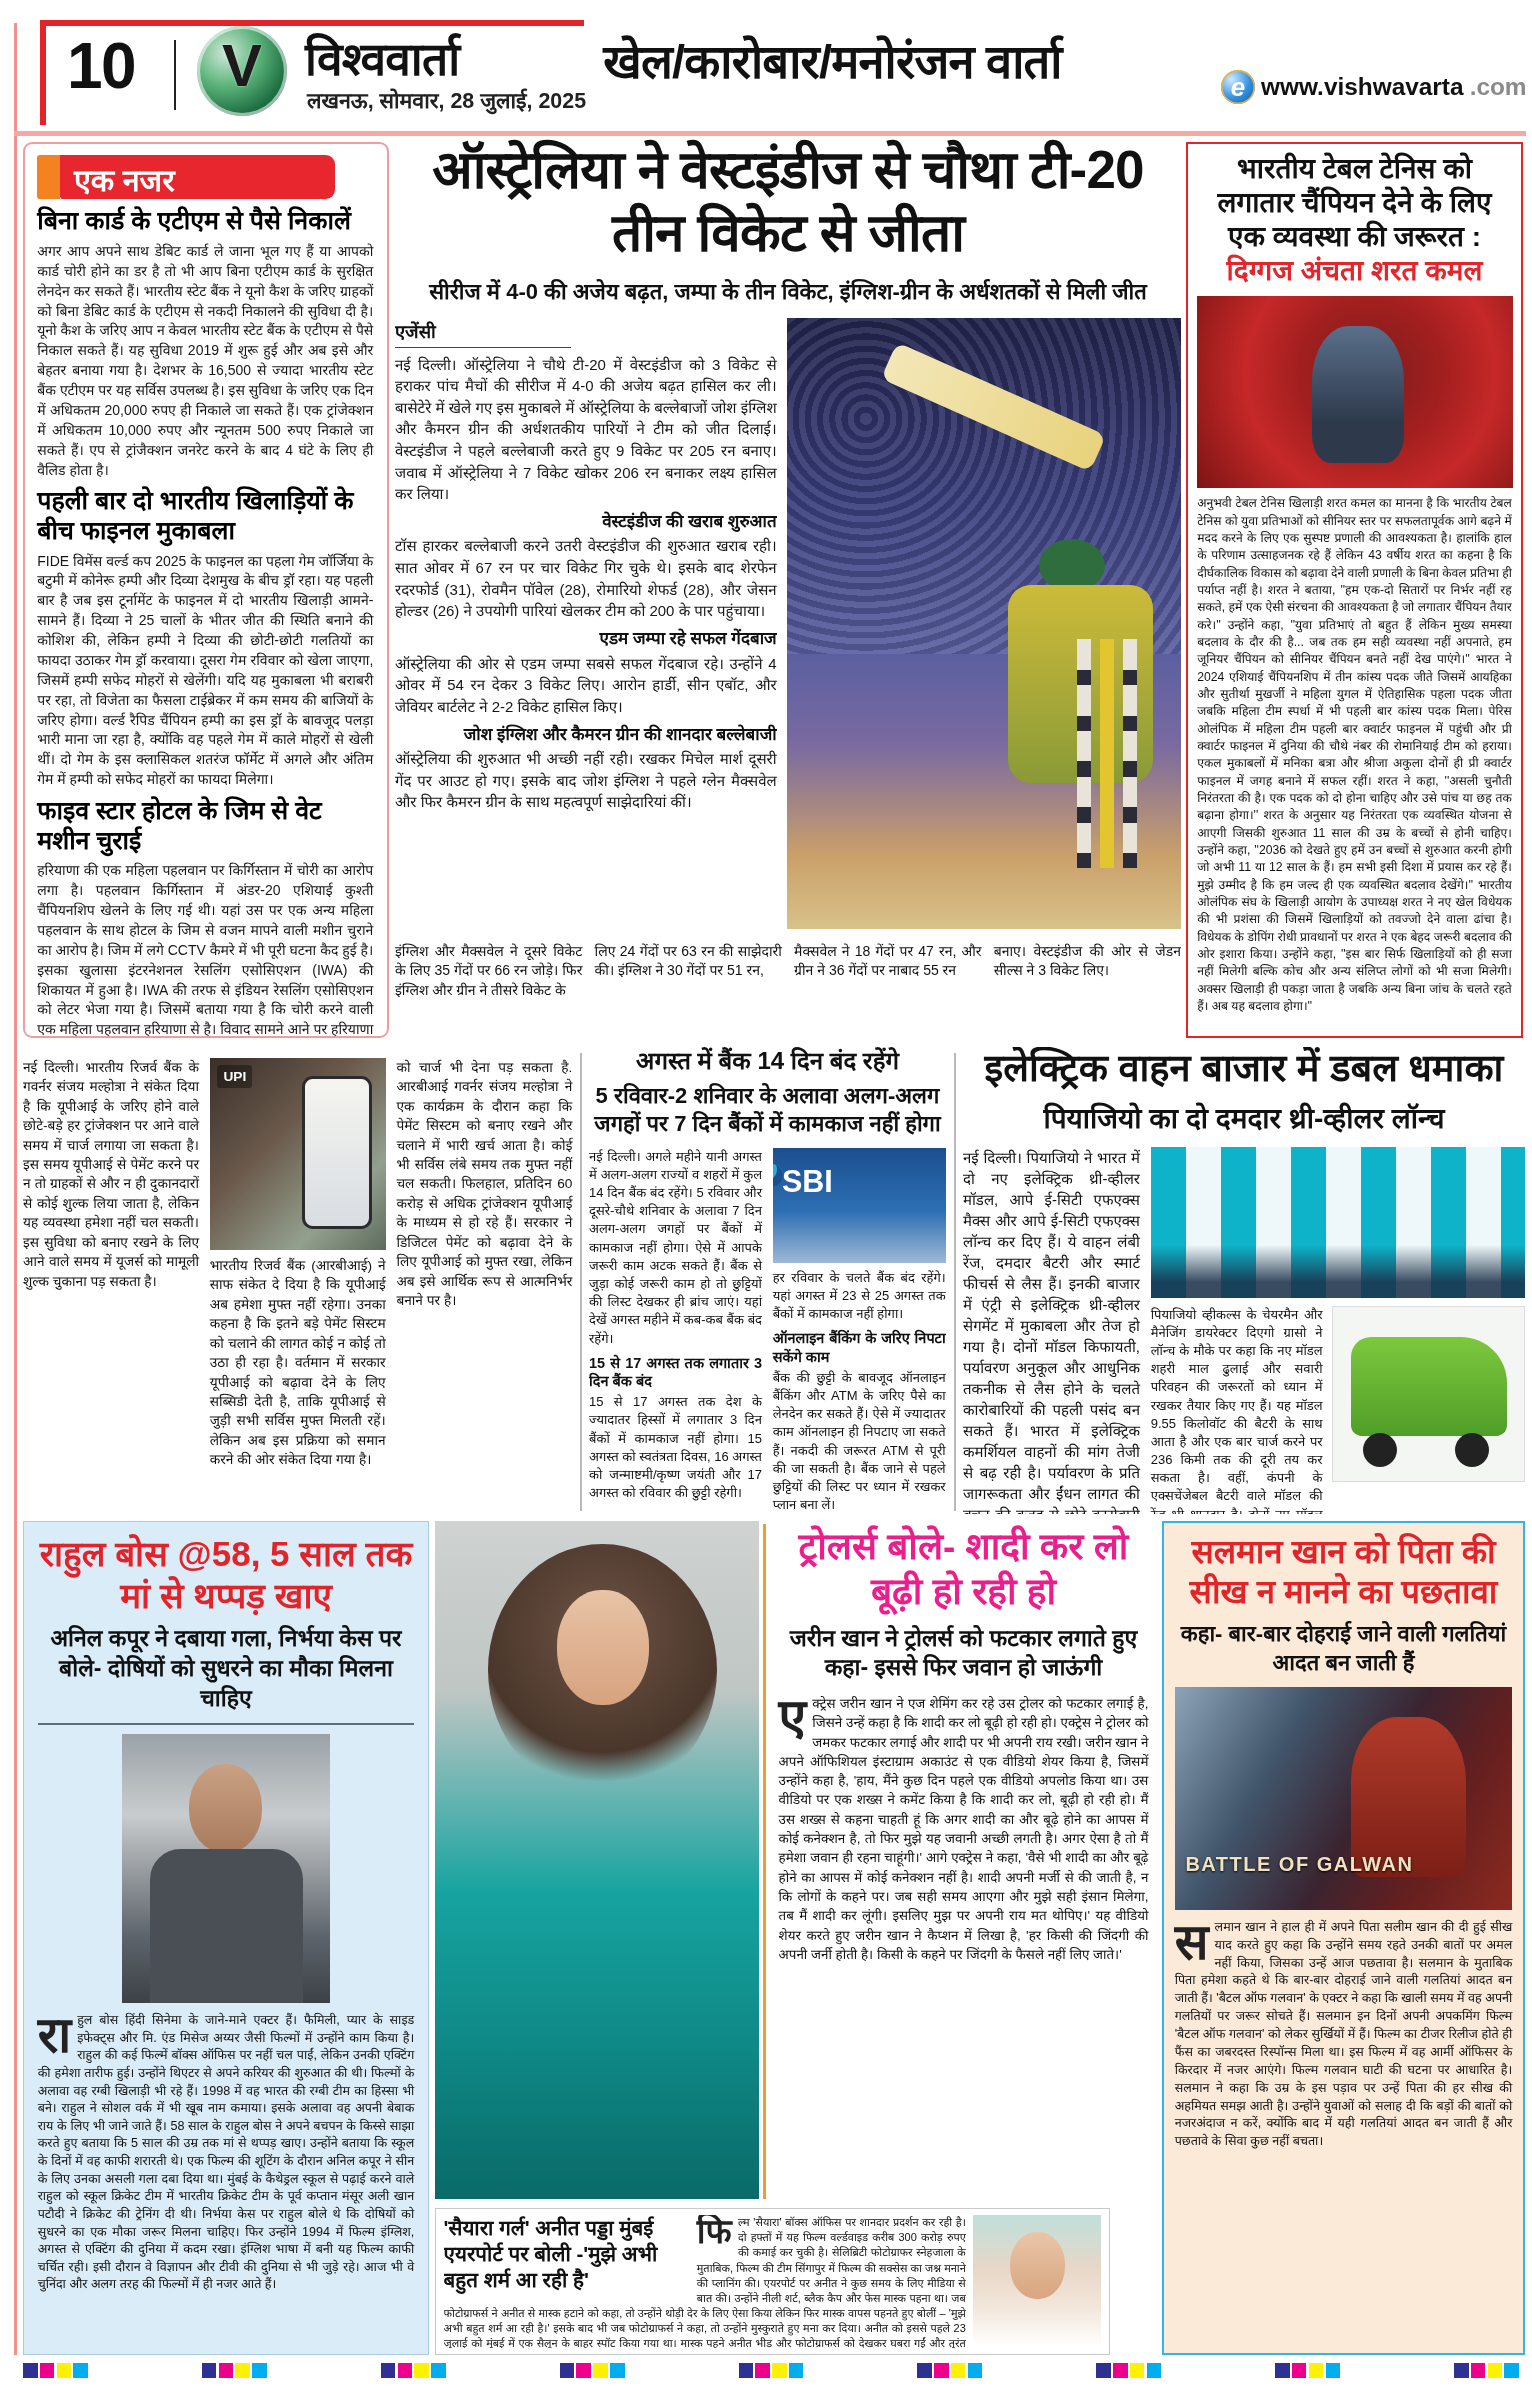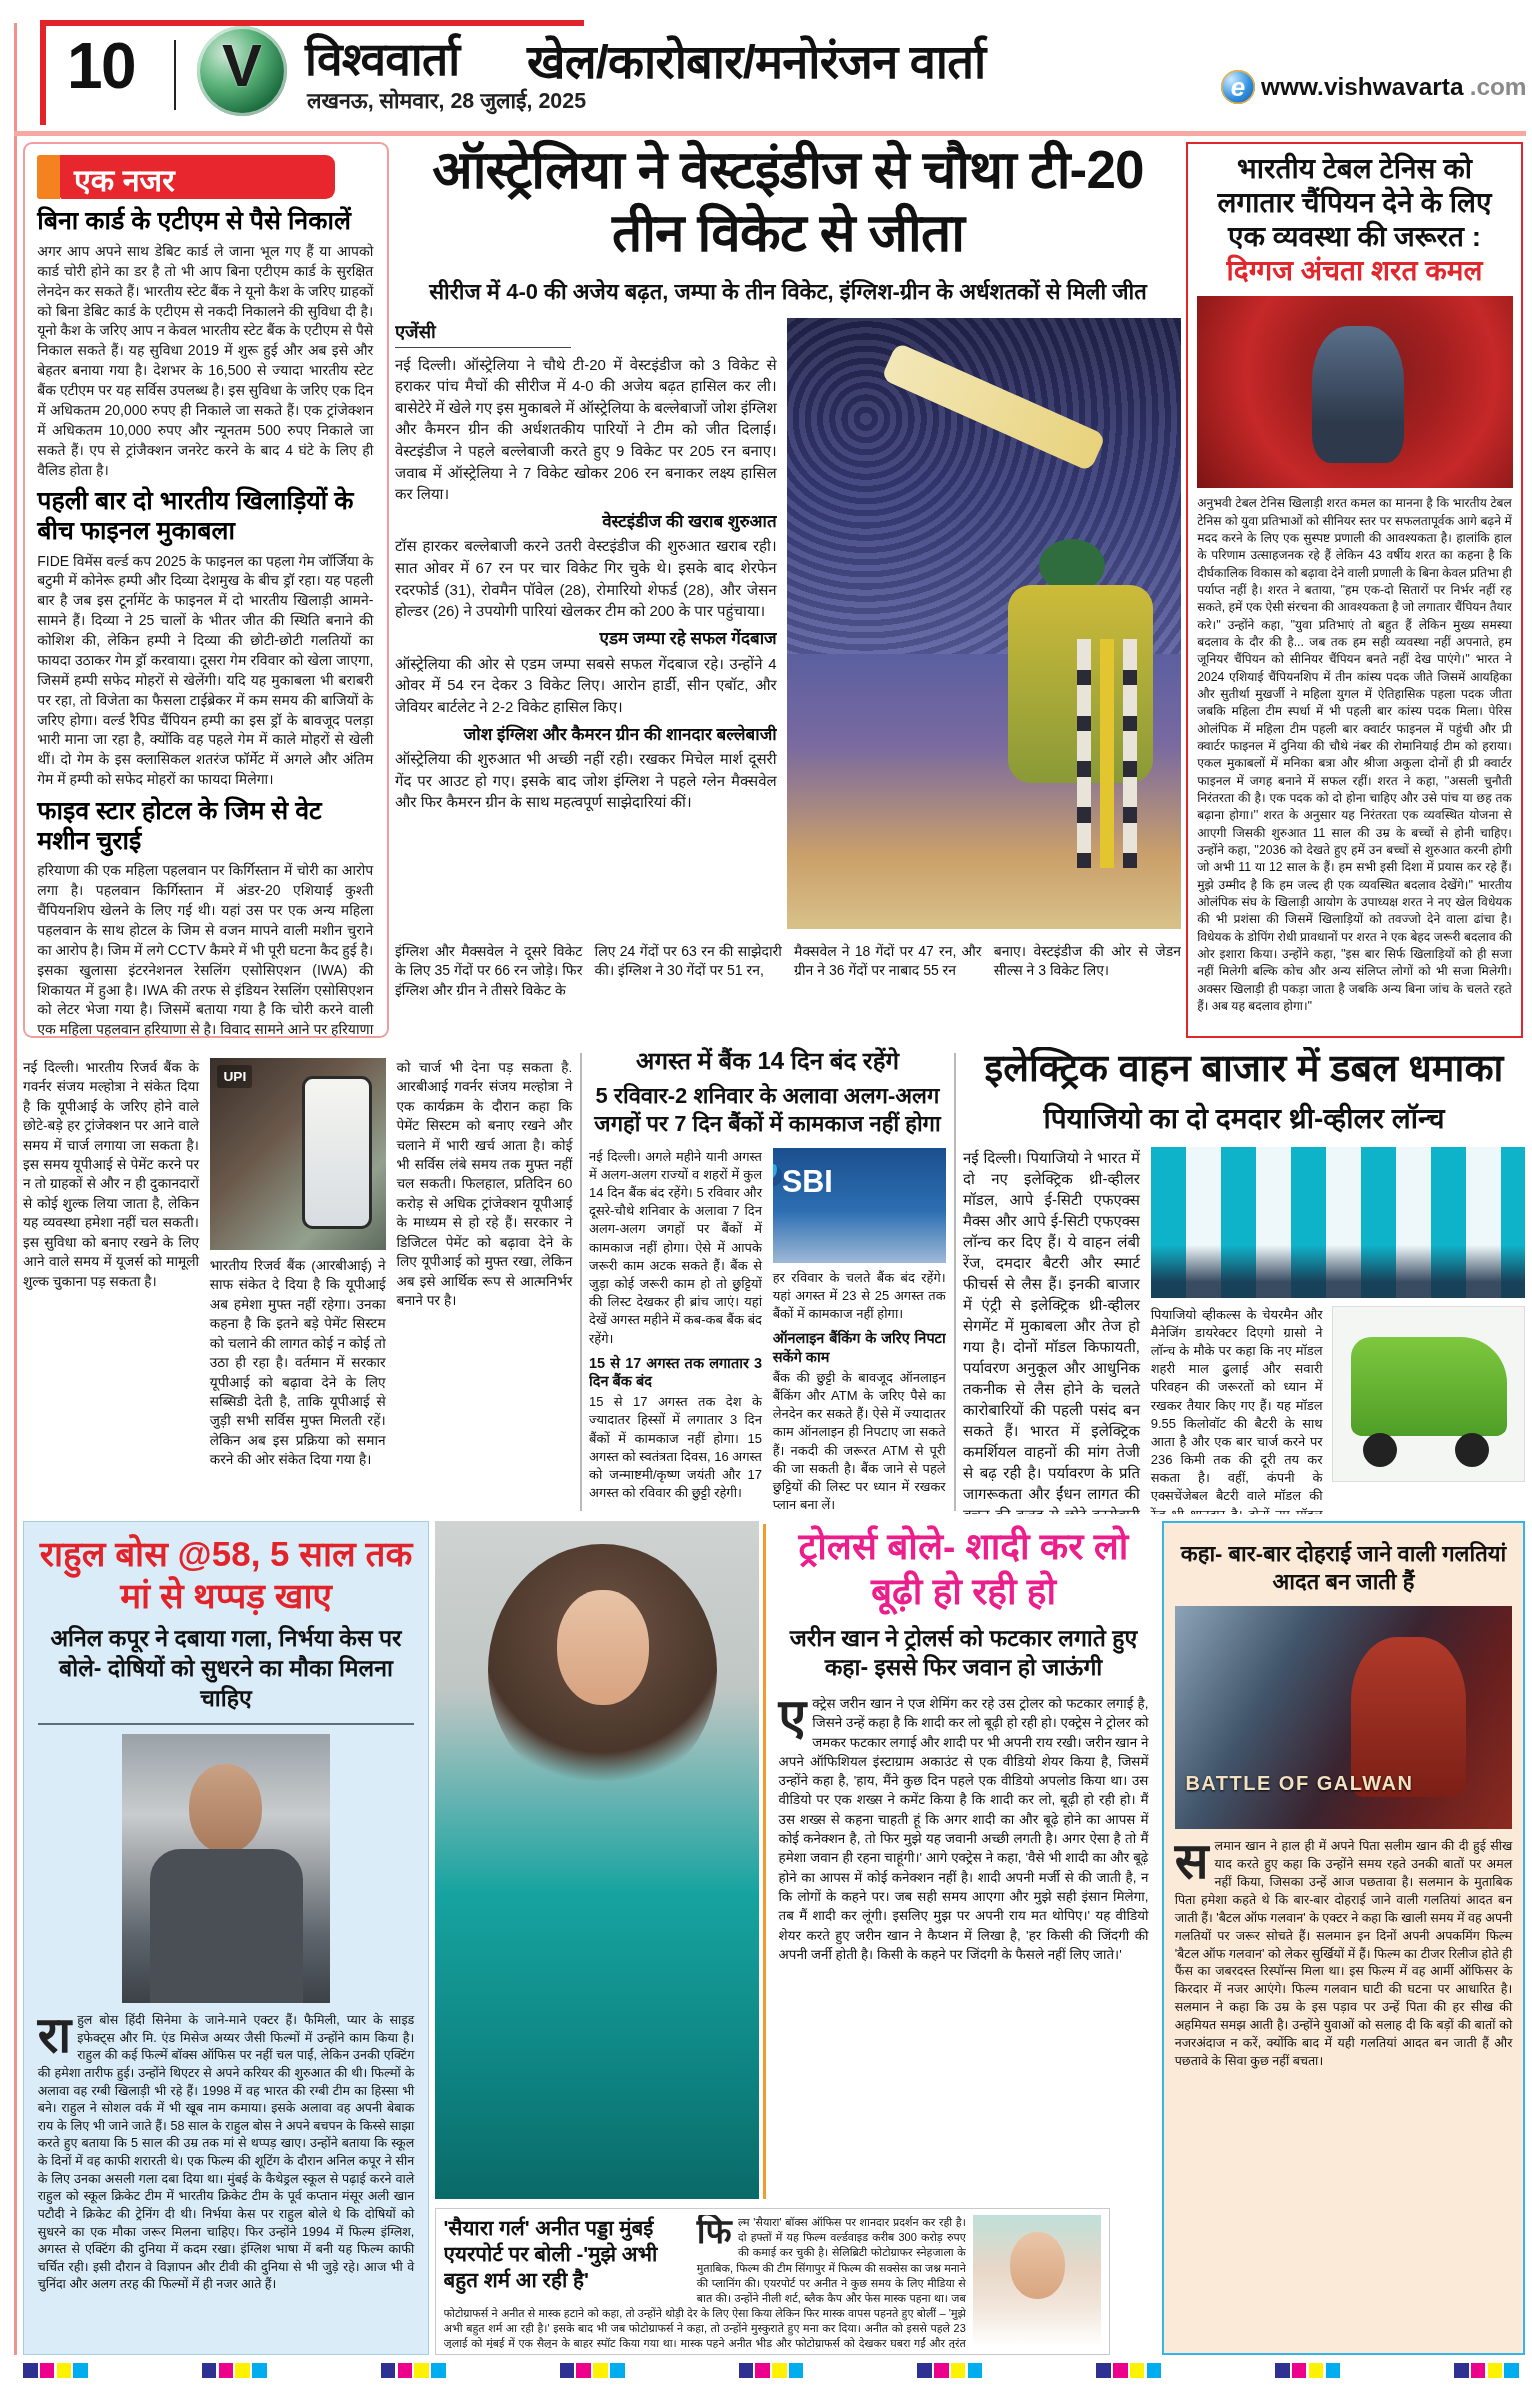--- a/index.html
+++ b/index.html
@@ -19,21 +19,21 @@
   #left-edge-line { left:13.7px; top:23px; width:3.1px; height:2332px; background:#f2928e; }
   #page-number { left:67px; top:29px; font-size:64px; font-weight:bold; letter-spacing:-1.5px; }
   #pn-divider { left:174px; top:40px; width:2.3px; height:70px; background:#222; }
   #masthead-logo { left:197px; top:26px; width:90px; height:90px; border-radius:50%;
     background:radial-gradient(circle at 32% 30%, #cfe9d8 0%, #5bb37a 38%, #1d6e40 72%, #124d2c 100%);
     box-shadow:inset 0 0 0 3.1px rgba(255,255,255,.55); }
   #masthead-logo .vchar { position:absolute; left:0; top:4.6px; width:100%; text-align:center;
     font-size:60px; font-weight:bold; color:#1b1b1b; text-shadow:0 0 1.5px #fff; }
   #masthead-title { left:305px; top:26px; font-size:46px; font-weight:bold; letter-spacing:-0.8px; }
   #masthead-dateline { left:307px; top:85px; font-size:21.4px; font-weight:bold; color:#222; }
-  #section-title { left:527px; top:27.5px; width:611px; font-size:47px; font-weight:bold; letter-spacing:-0.8px; }
+  #section-title { left:527px; top:27.5px; width:611px; text-align:center; font-size:47px; font-weight:bold; letter-spacing:-0.8px; }
   #website { left:1221px; top:70px; font-size:24.4px; font-weight:bold; display:flex; align-items:center; gap:6.1px; }
   #website .com { color:#8a8a8a; }
   .ie-icon { display:inline-block; width:34px; height:34px; border-radius:50%;
     background:radial-gradient(circle at 30% 28%, #cdeaff, #2f8fe0 55%, #13589f);
     color:#fff; font-weight:bold; font-style:italic; text-align:center; line-height:34px; font-size:26px;
     box-shadow:0 0 0 1.5px #f2b13c inset; }
   #header-rule { left:13.7px; top:131px; width:1512px; height:4.6px; background:#f5a9a2; }
 
   
   #ek-nazar { left:23px; top:142px; width:366px; height:896px;
@@ -354,20 +354,21 @@
           <span class="dropcap" style="font-size:34px">फि</span><span>ल्म 'सैयारा' बॉक्स ऑफिस पर शानदार प्रदर्शन कर रही है। दो हफ्तों में यह फिल्म वर्ल्डवाइड करीब 300 करोड़ रुपए की कमाई कर चुकी है। सेलिब्रिटी फोटोग्राफर स्नेहजाला के मुताबिक, फिल्म की टीम सिंगापुर में फिल्म की सक्सेस का जश्न मनाने की प्लानिंग की। एयरपोर्ट पर अनीत ने कुछ समय के लिए मीडिया से बात की। उन्होंने नीली शर्ट, ब्लैक कैप और फेस मास्क पहना था। जब फोटोग्राफर्स ने अनीत से मास्क हटाने को कहा, तो उन्होंने थोड़ी देर के लिए ऐसा किया लेकिन फिर मास्क वापस पहनते हुए बोलीं – 'मुझे अभी बहुत शर्म आ रही है।' इसके बाद भी जब फोटोग्राफर्स ने कहा, तो उन्होंने मुस्कुराते हुए मना कर दिया। अनीत को इससे पहले 23 जुलाई को मुंबई में एक सैलून के बाहर स्पॉट किया गया था। मास्क पहने अनीत भीड़ और फोटोग्राफर्स को देखकर घबरा गईं और तुरंत कार में बैठ गईं। उन्होंने एक फैन के साथ सेल्फी क्लिक करवाने से भी मना कर दिया था। फिल्म के निर्माताओं ने नेटफ्लिक्स के साथ OTT रिलीज के लिए डील साइन कर ली है, लेकिन थिएटर में फिल्म की अच्छी कमाई को देखते हुए डिजिटल प्रीमियर को फिलहाल टाल दिया गया है।</span>
         </div>
       </div>
       <div class="photo" id="aneet-photo">
         <div class="face"></div>
       </div>
     </div>
   </div>
 
   <div class="abs" id="salman">
+    <div id="salman-headline">सलमान खान को पिता की सीख न मानने का पछतावा</div>
     <div id="salman-subhead">कहा- बार-बार दोहराई जाने वाली गलतियां आदत बन जाती हैं</div>
     <div class="photo" id="salman-photo">
       <div class="hand"></div>
       <div class="ptitle">BATTLE OF GALWAN</div>
     </div>
     <div id="salman-body">
       <span class="dropcap">स</span><span>लमान खान ने हाल ही में अपने पिता सलीम खान की दी हुई सीख याद करते हुए कहा कि उन्होंने समय रहते उनकी बातों पर अमल नहीं किया, जिसका उन्हें आज पछतावा है। सलमान के मुताबिक पिता हमेशा कहते थे कि बार-बार दोहराई जाने वाली गलतियां आदत बन जाती हैं। 'बैटल ऑफ गलवान' के एक्टर ने कहा कि खाली समय में वह अपनी गलतियों पर जरूर सोचते हैं। सलमान इन दिनों अपनी अपकमिंग फिल्म 'बैटल ऑफ गलवान' को लेकर सुर्खियों में हैं। फिल्म का टीजर रिलीज होते ही फैंस का जबरदस्त रिस्पॉन्स मिला था। इस फिल्म में वह आर्मी ऑफिसर के किरदार में नजर आएंगे। फिल्म गलवान घाटी की घटना पर आधारित है। सलमान ने कहा कि उम्र के इस पड़ाव पर उन्हें पिता की हर सीख की अहमियत समझ आती है। उन्होंने युवाओं को सलाह दी कि बड़ों की बातों को नजरअंदाज न करें, क्योंकि बाद में यही गलतियां आदत बन जाती हैं और पछतावे के सिवा कुछ नहीं बचता।</span>
     </div>
   </div>
 

